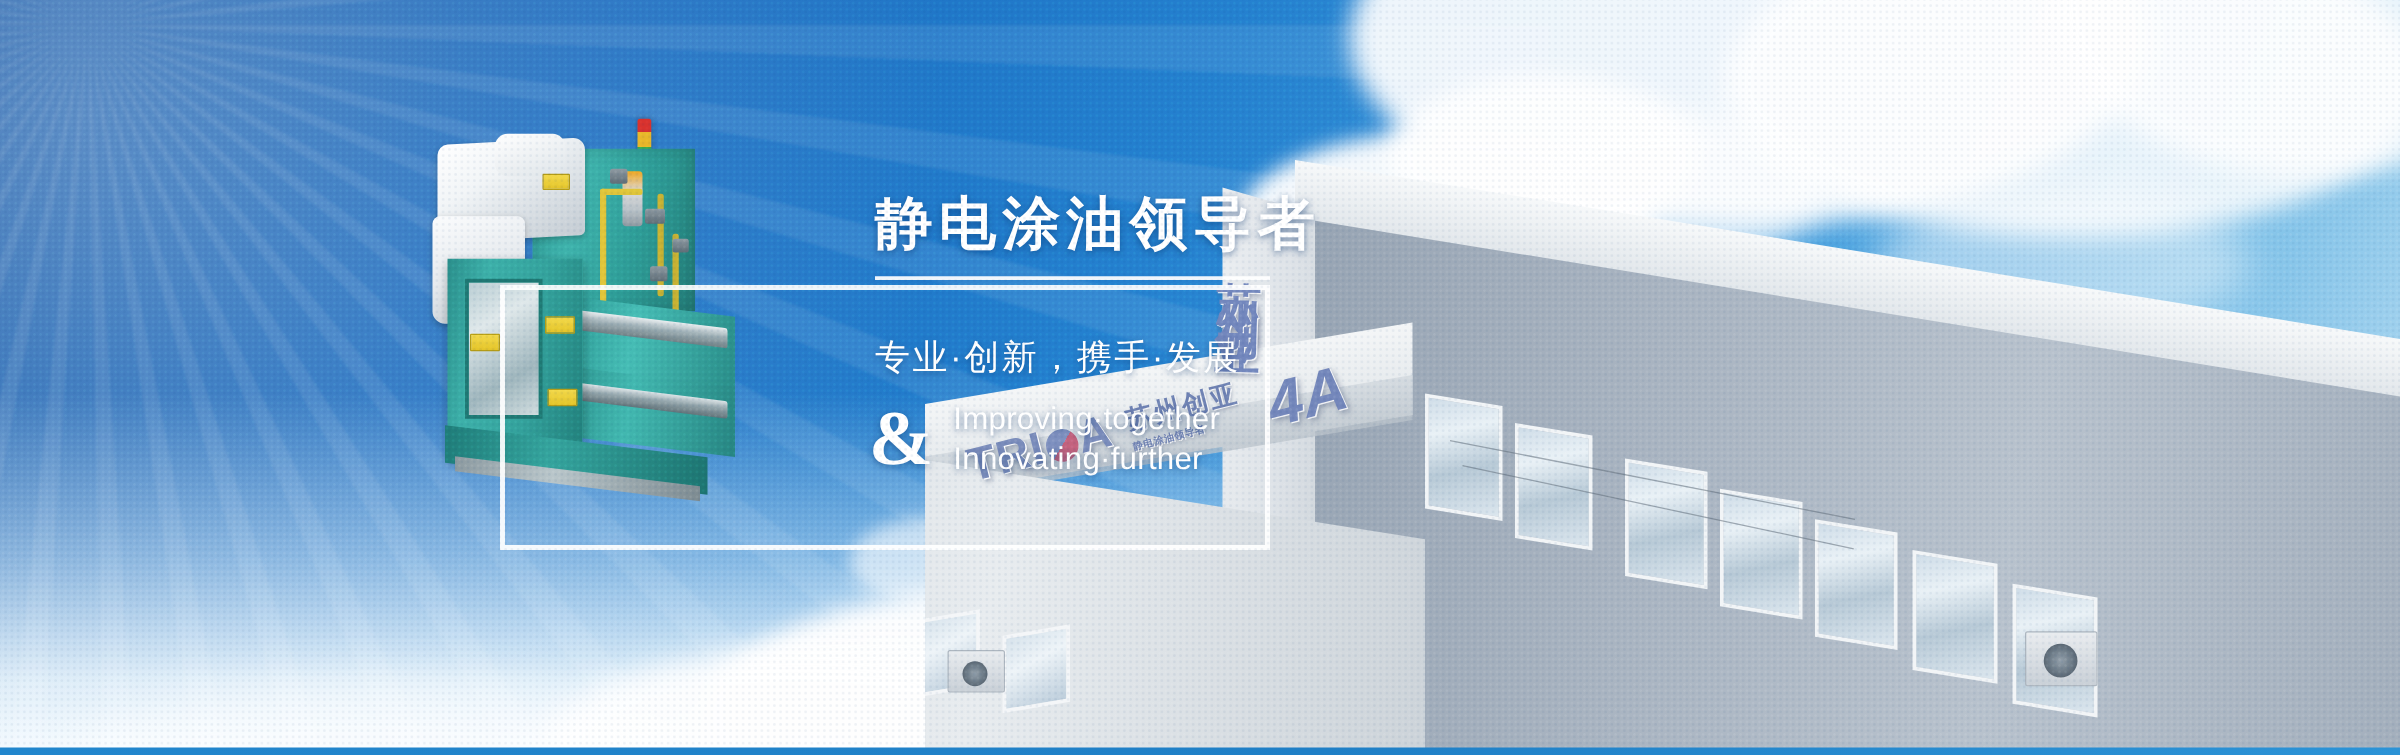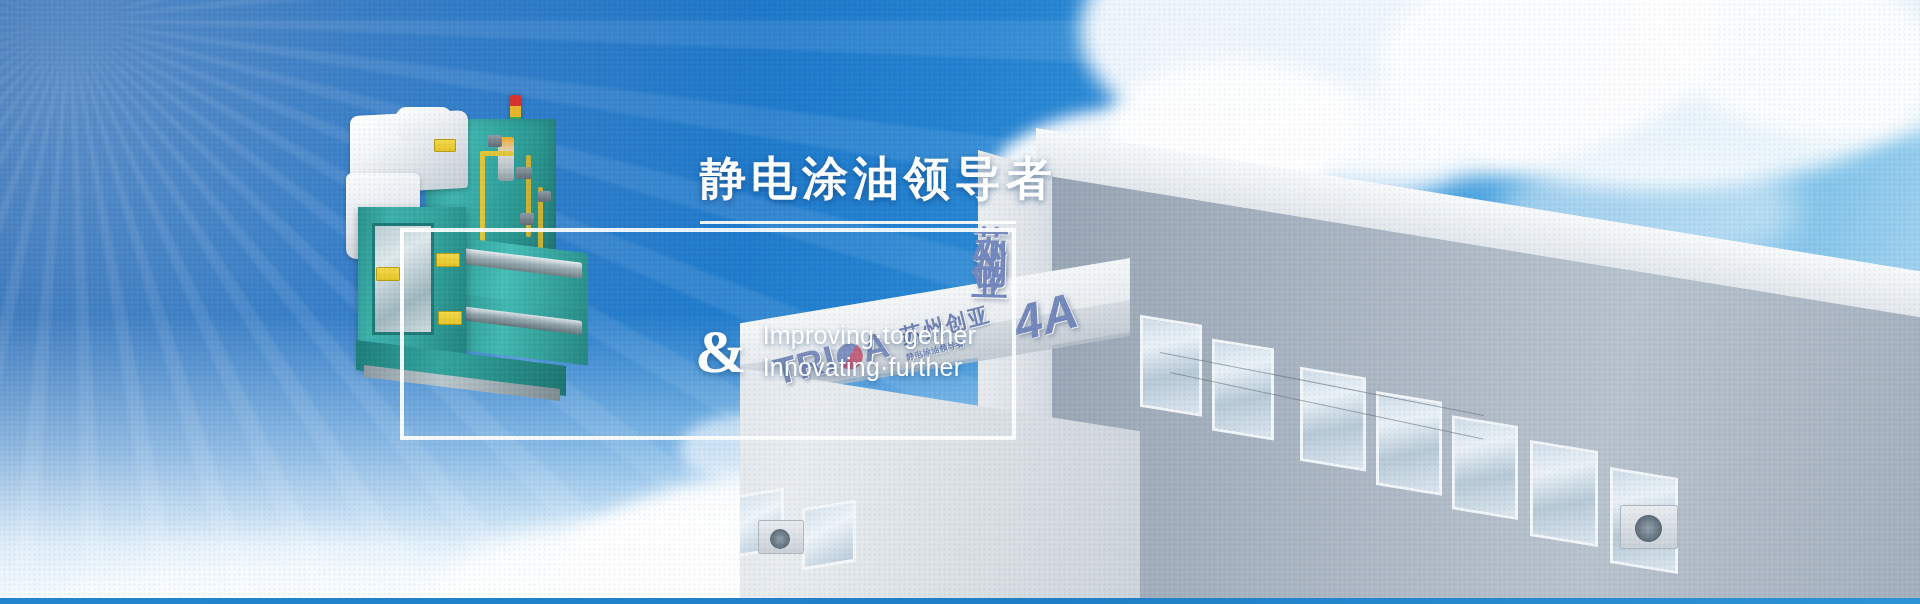--- a/index.html
+++ b/index.html
@@ -366,20 +366,21 @@
     <div class="m-label" style="left:108px;top:216px;width:24px;height:14px;"></div>
 
     <div class="m-base"></div>
     <div class="m-foot"></div>
   </div>
 
   <div class="frame"></div>
 
   <div class="headline">静电涂油领导者</div>
   <div class="rule"></div>
+  <div class="subline">专业·创新，携手·发展</div>
 
   <div class="enblock">
     <div class="amp">&amp;</div>
     <div class="enlines">
       <div>Improving·together</div>
       <div>Innovating·further</div>
     </div>
   </div>
 
   <div class="dots"></div>

